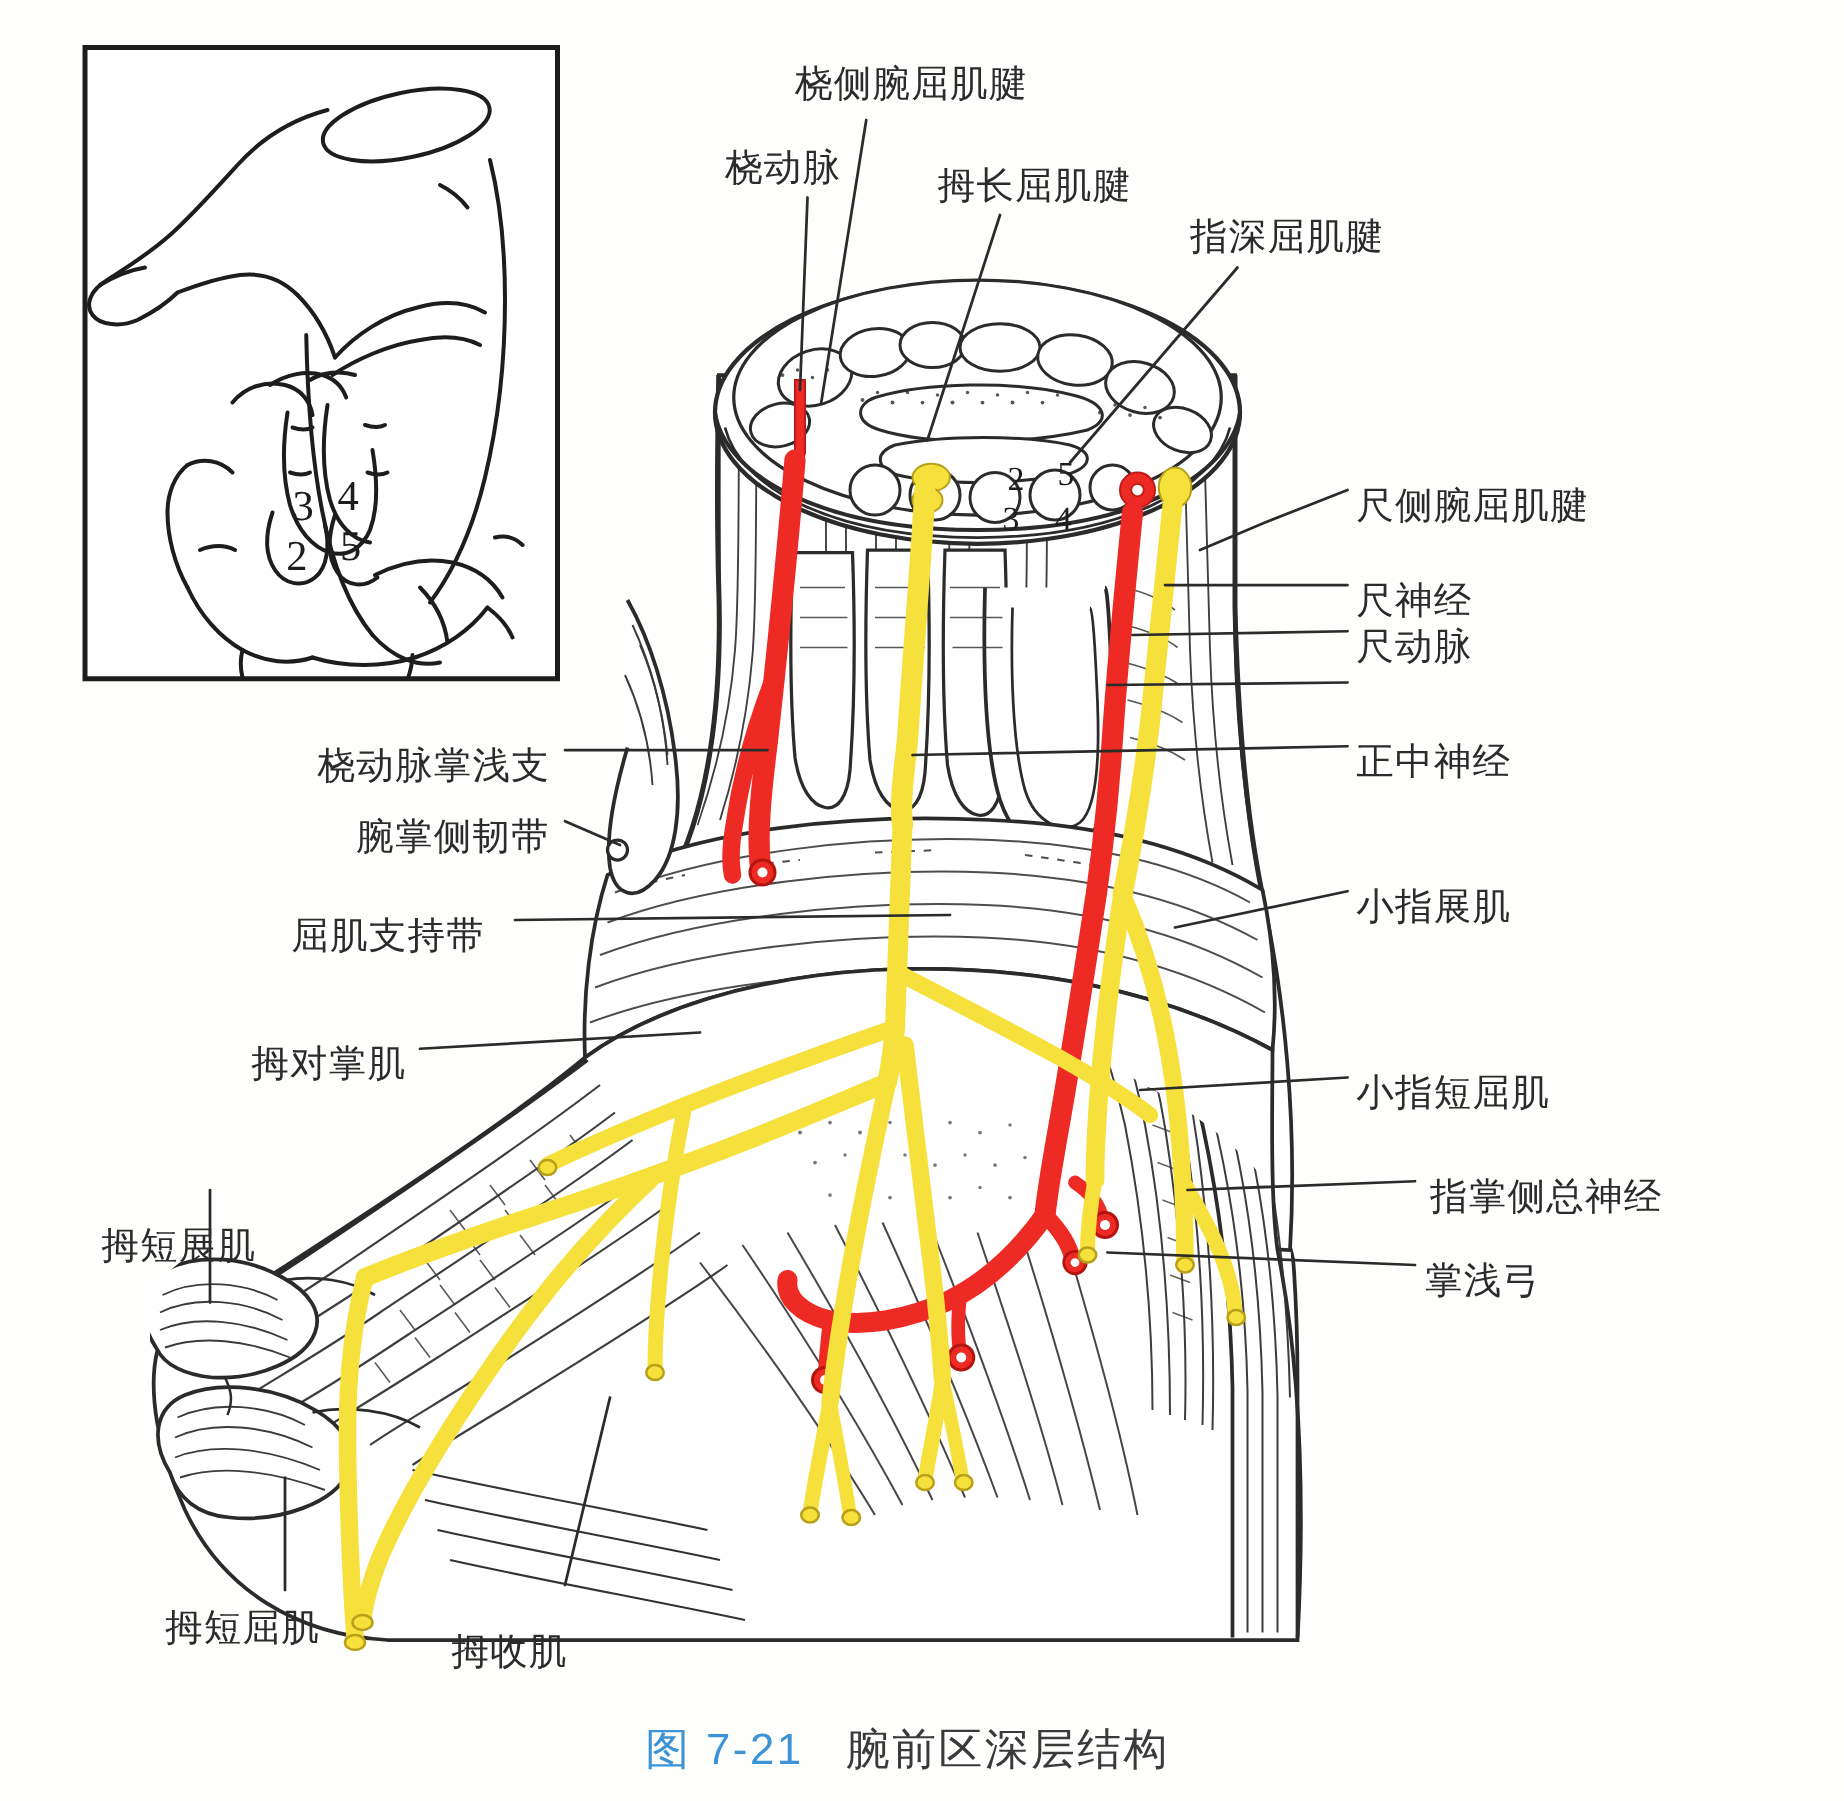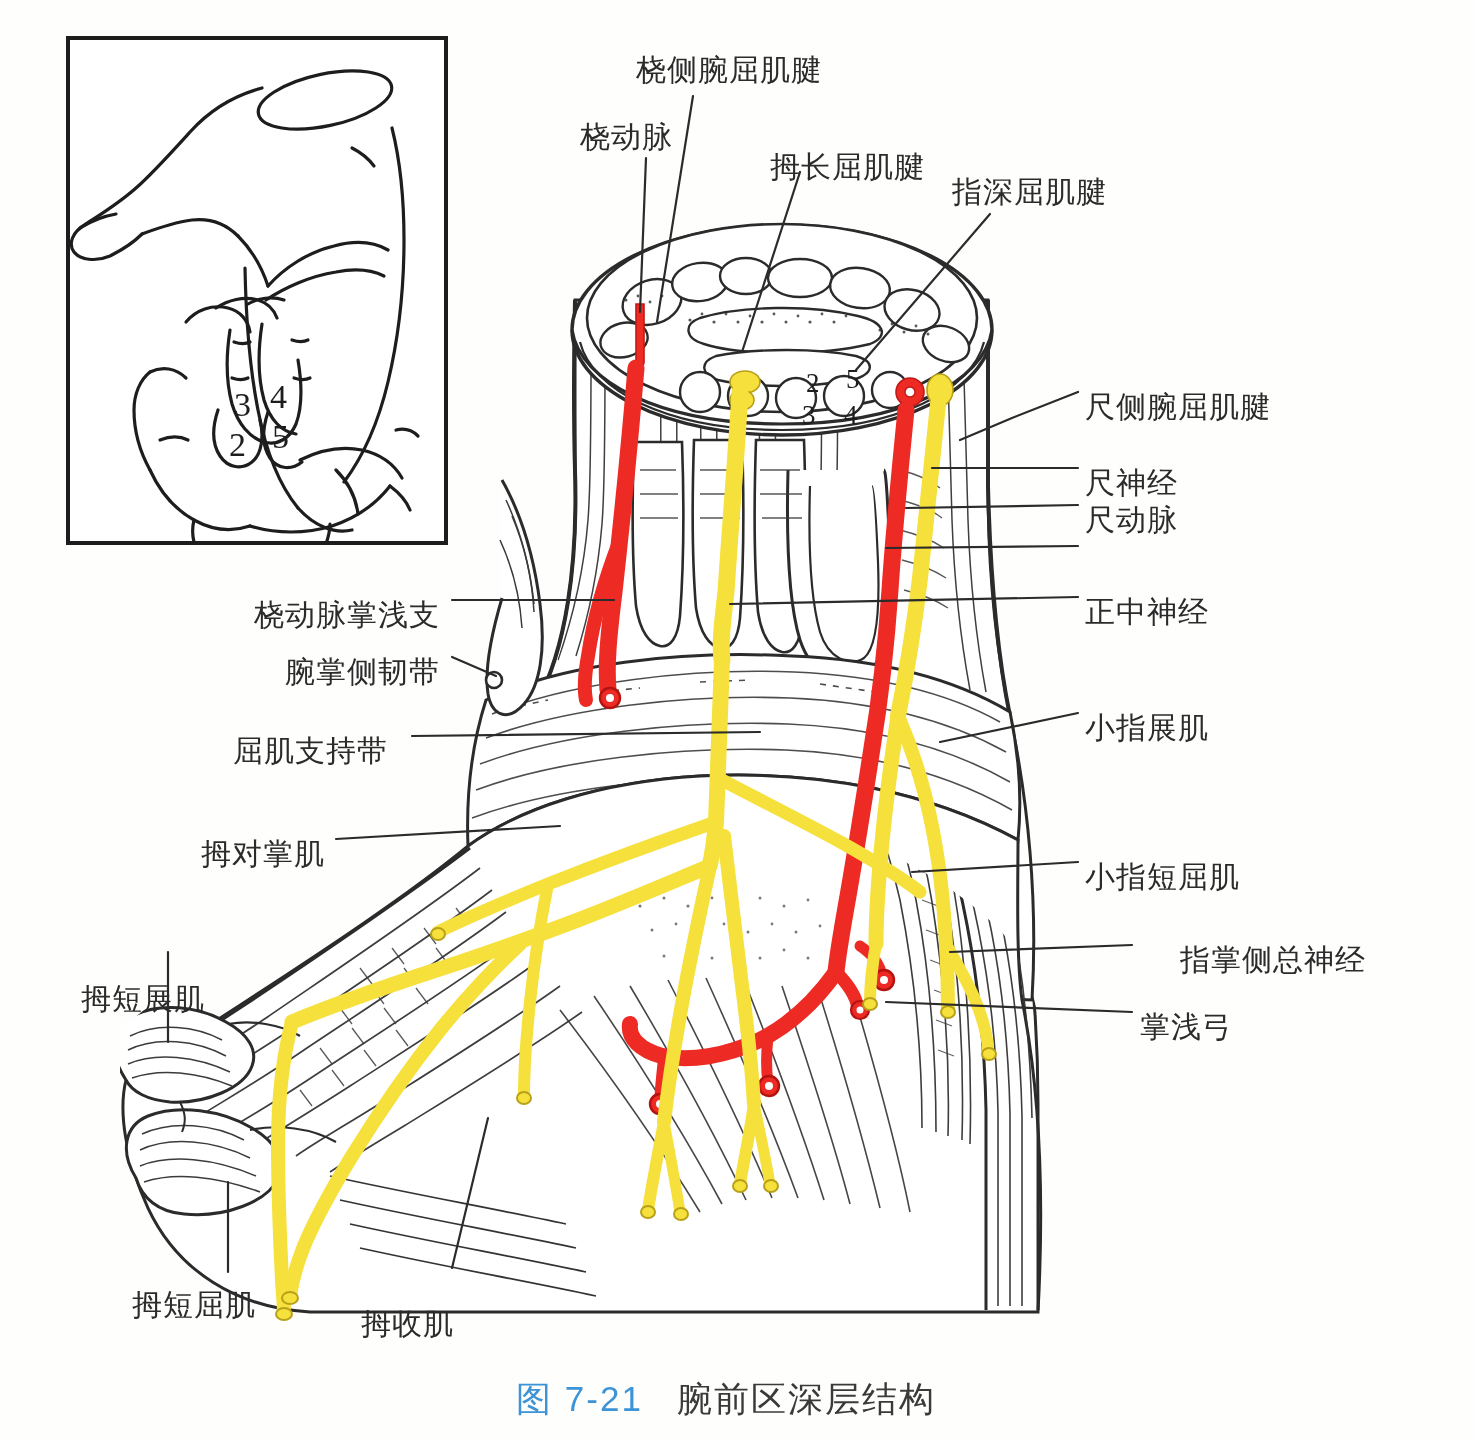--- a/index.html
+++ b/index.html
@@ -8,21 +8,21 @@
     width:1475px;height:1441px;
     background:#fefefd;
     font-family:"Liberation Serif","DejaVu Serif",serif;
     position:relative;overflow:hidden;
   }
   #stage{position:absolute;left:0;top:0;width:1475px;height:1441px;}
   #art{position:absolute;left:0;top:0;}
 
   .lbl{
     position:absolute;
-    font-family:Liberation Sans, sans-serif;
+    font-family:Liberation Mono, monospace;
     font-size:30px;
     color:#2b2b2b;
     white-space:nowrap;
     letter-spacing:1px;
     line-height:1;
   }
   .lbl.r{transform:translateX(-100%);}
 
   #caption{
     position:absolute;
@@ -553,30 +553,30 @@
 
         <path d="M228 1272 L 228 1182"></path>
         <path d="M452 1268 L 488 1118"></path>
       </g>
 
     </g>
   </svg>
 
   <div class="lbl" style="left:580px;top:122px;">桡动脉</div>
   <div class="lbl" style="left:636px;top:55px;">桡侧腕屈肌腱</div>
-  <div class="lbl" style="left:750px;top:152px;margin-left:20px;">拇长屈肌腱</div>
+  <div class="lbl" style="left:750px;top:136px;">拇长屈肌腱</div>
   <div class="lbl" style="left:952px;top:177px;">指深屈肌腱</div>
 
   <div class="lbl" style="left:1085px;top:392px;">尺侧腕屈肌腱</div>
   <div class="lbl" style="left:1085px;top:468px;">尺神经</div>
   <div class="lbl" style="left:1085px;top:505px;">尺动脉</div>
   <div class="lbl" style="left:1085px;top:597px;">正中神经</div>
   <div class="lbl" style="left:1085px;top:713px;">小指展肌</div>
   <div class="lbl" style="left:1085px;top:862px;">小指短屈肌</div>
-  <div class="lbl" style="left:1180px;top:945px;">指掌侧总神经</div>
+  <div class="lbl" style="left:1144px;top:945px;">指掌侧总神经</div>
   <div class="lbl" style="left:1140px;top:1012px;">掌浅弓</div>
 
   <div class="lbl r" style="left:440px;top:600px;">桡动脉掌浅支</div>
   <div class="lbl r" style="left:440px;top:657px;">腕掌侧韧带</div>
   <div class="lbl r" style="left:388px;top:736px;">屈肌支持带</div>
   <div class="lbl r" style="left:325px;top:839px;">拇对掌肌</div>
   <div class="lbl r" style="left:205px;top:984px;">拇短展肌</div>
 
   <div class="lbl" style="left:132px;top:1290px;">拇短屈肌</div>
   <div class="lbl" style="left:361px;top:1290px;margin-top:19px;">拇收肌</div>

